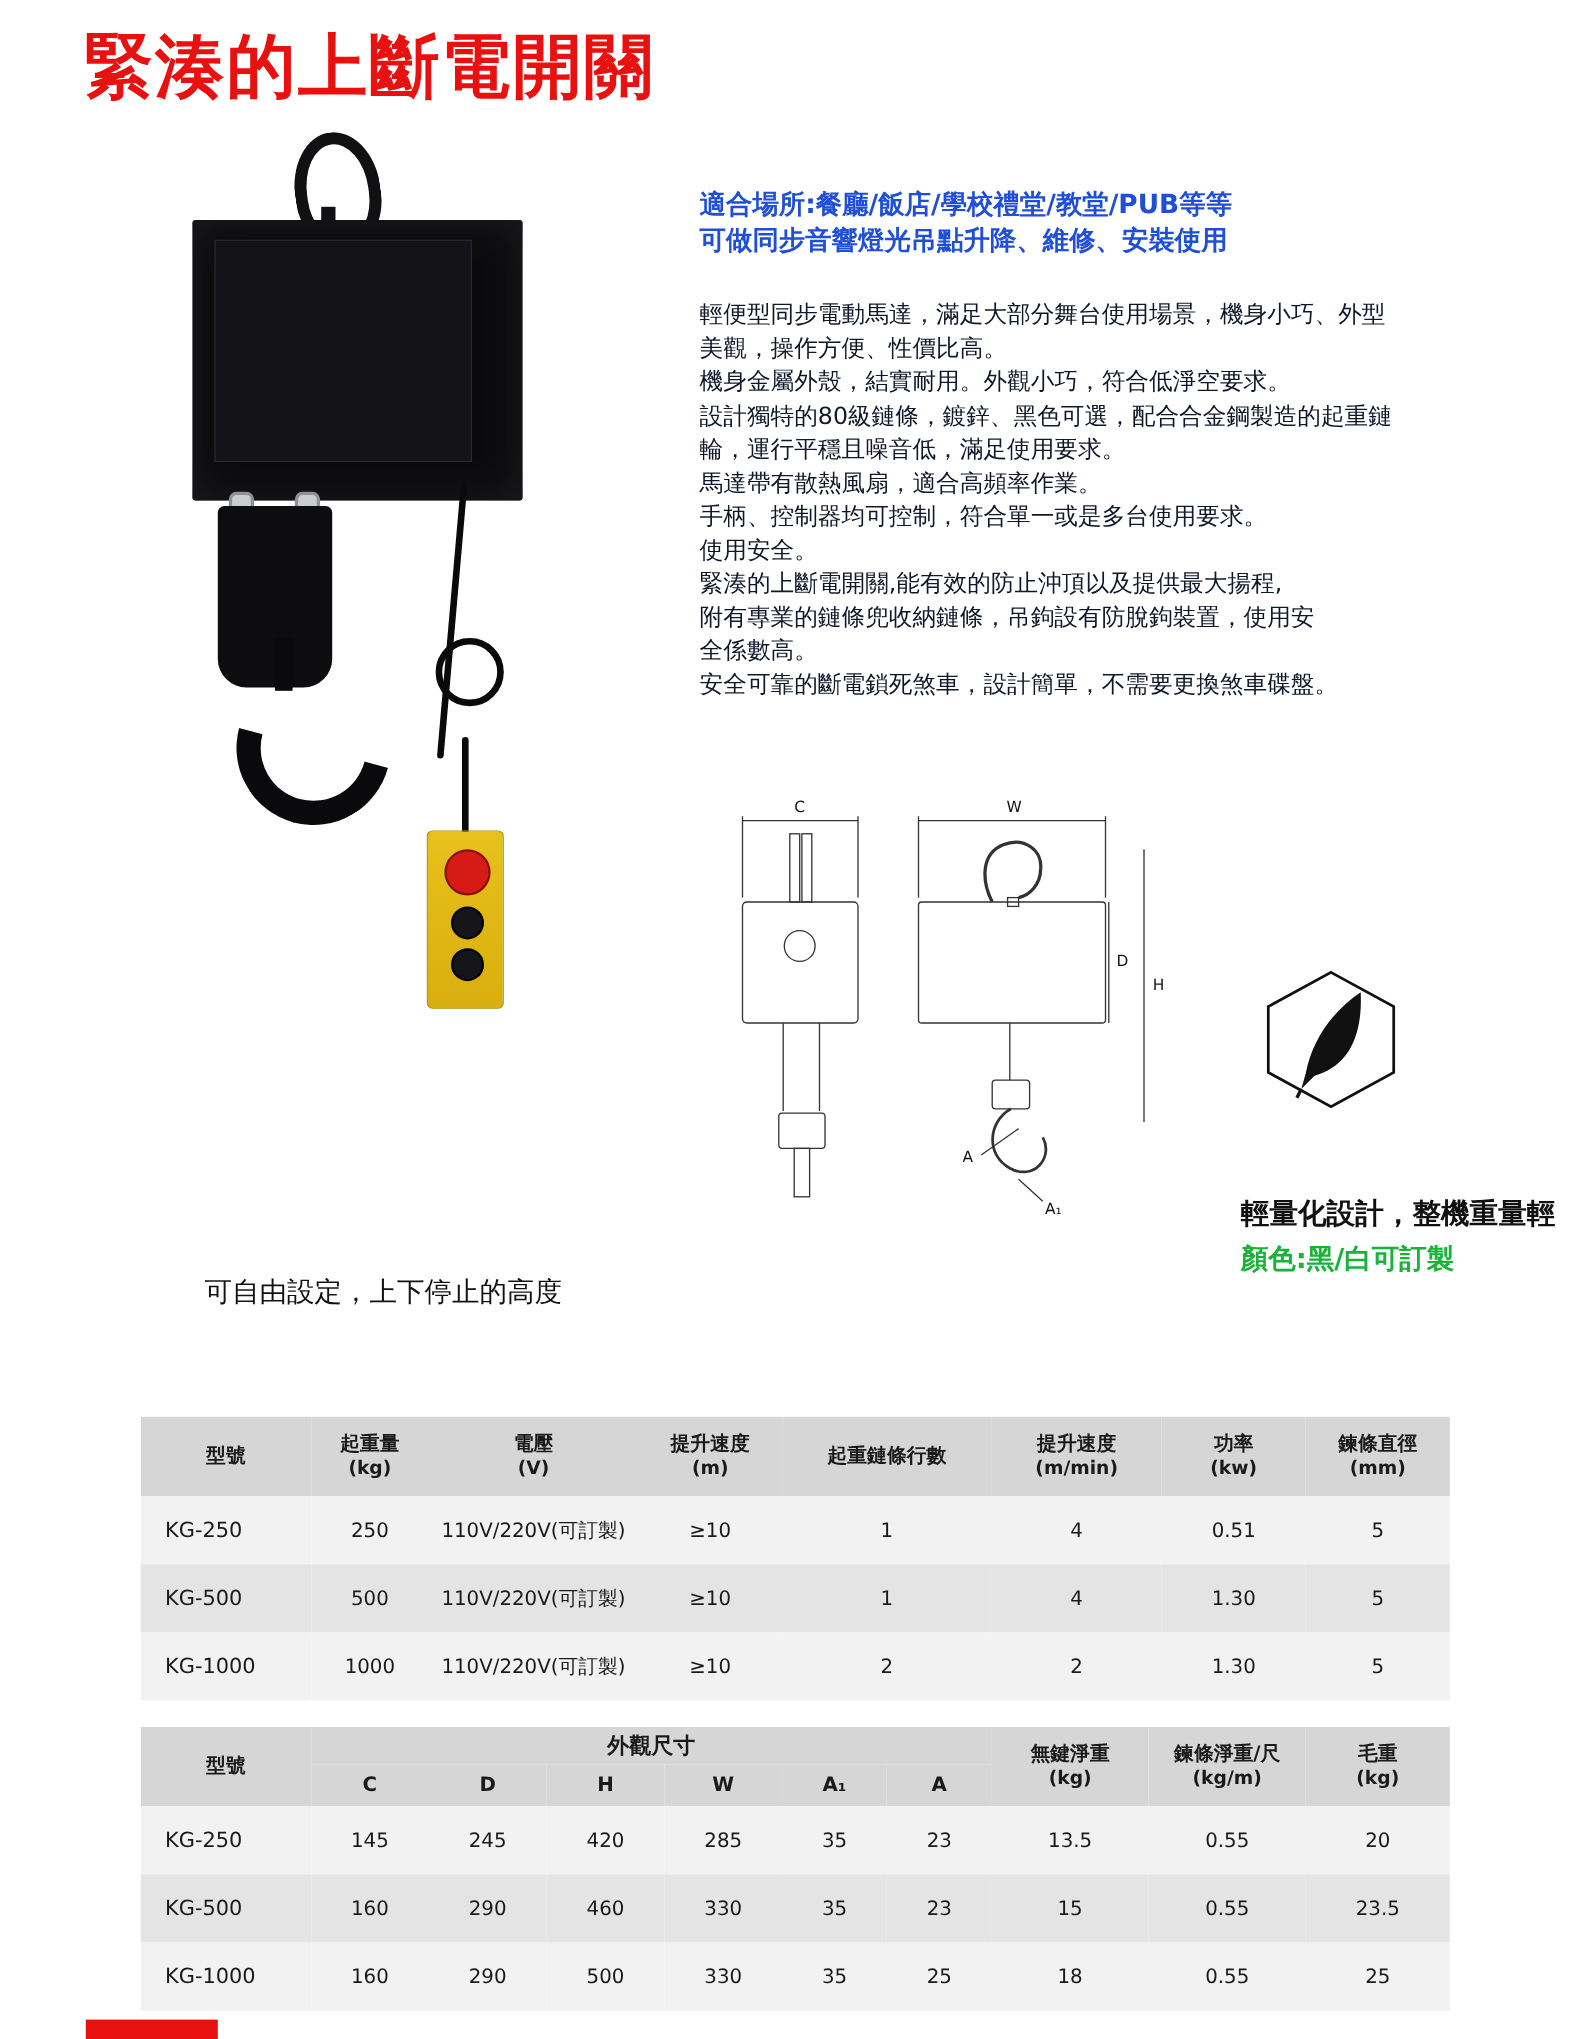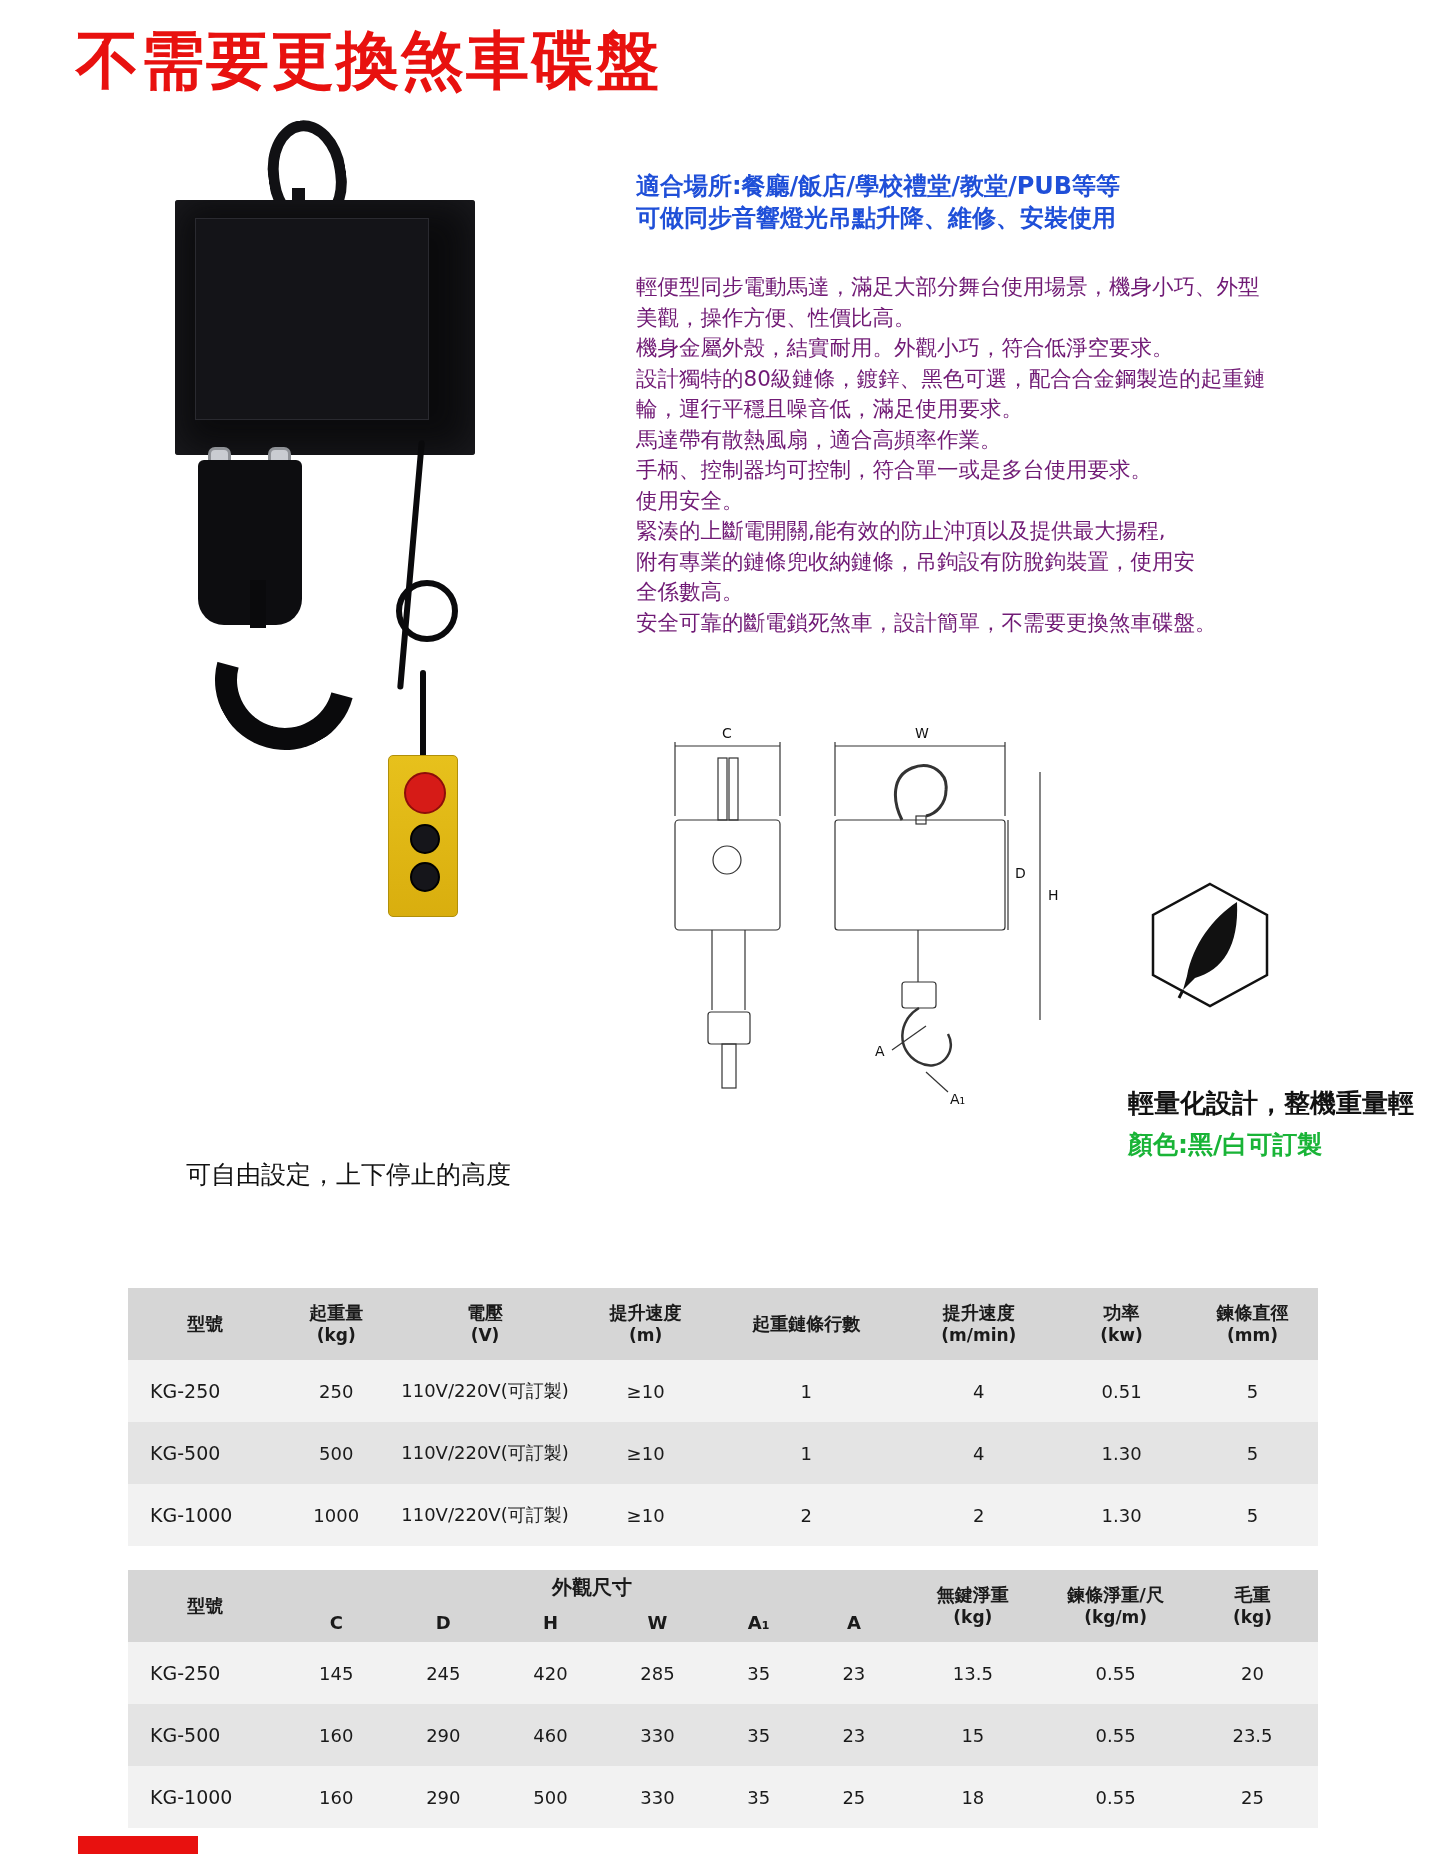--- a/index.html
+++ b/index.html
@@ -199,21 +199,21 @@
     color: #1f4fd8;
     font-size: 24px;
     font-weight: bold;
     line-height: 1.34;
   }
   .body-text {
     position: absolute;
     left: 636px;
     top: 272px;
     width: 760px;
-    color: #701a75;
+    color: #0f172a;
     font-size: 21.5px;
     line-height: 1.42;
   }
   .body-text p { margin: 0; }
 
   
   .drawing {
     position: absolute;
     left: 630px;
     top: 720px;
@@ -297,21 +297,21 @@
     width: 120px;
     height: 18px;
     background: #e8110f;
   }
 </style>
 </head>
 <body>
 
 <div class="page">
 
-  <div class="title">不需要更換煞車碟盤</div>
+  <div class="title">緊湊的上斷電開關</div>
 
   <div class="photo-area">
     <div class="top-hook"></div>
     <div class="top-hook-stem"></div>
     <div class="hoist-body">
       <div class="hoist-panel"></div>
     </div>
     <div class="link-a"></div>
     <div class="link-b"></div>
     <div class="chain-bag"></div>

